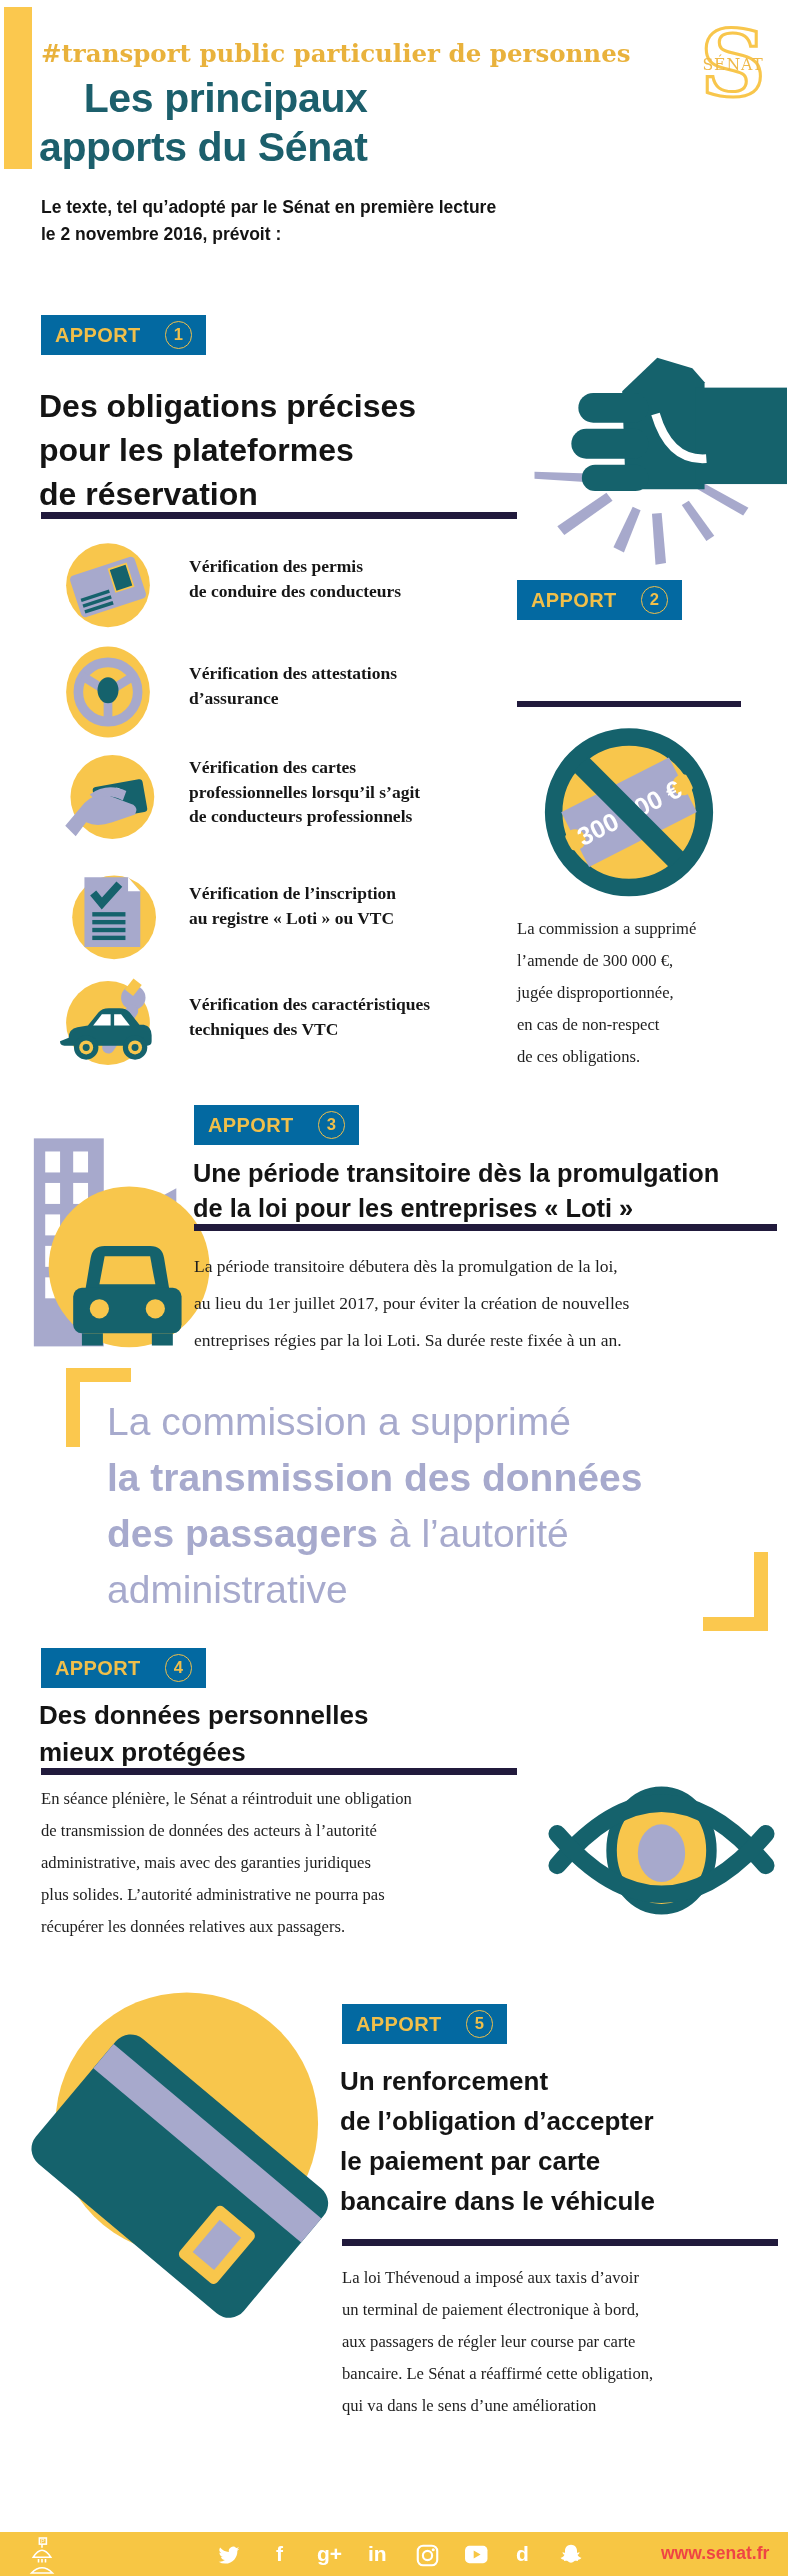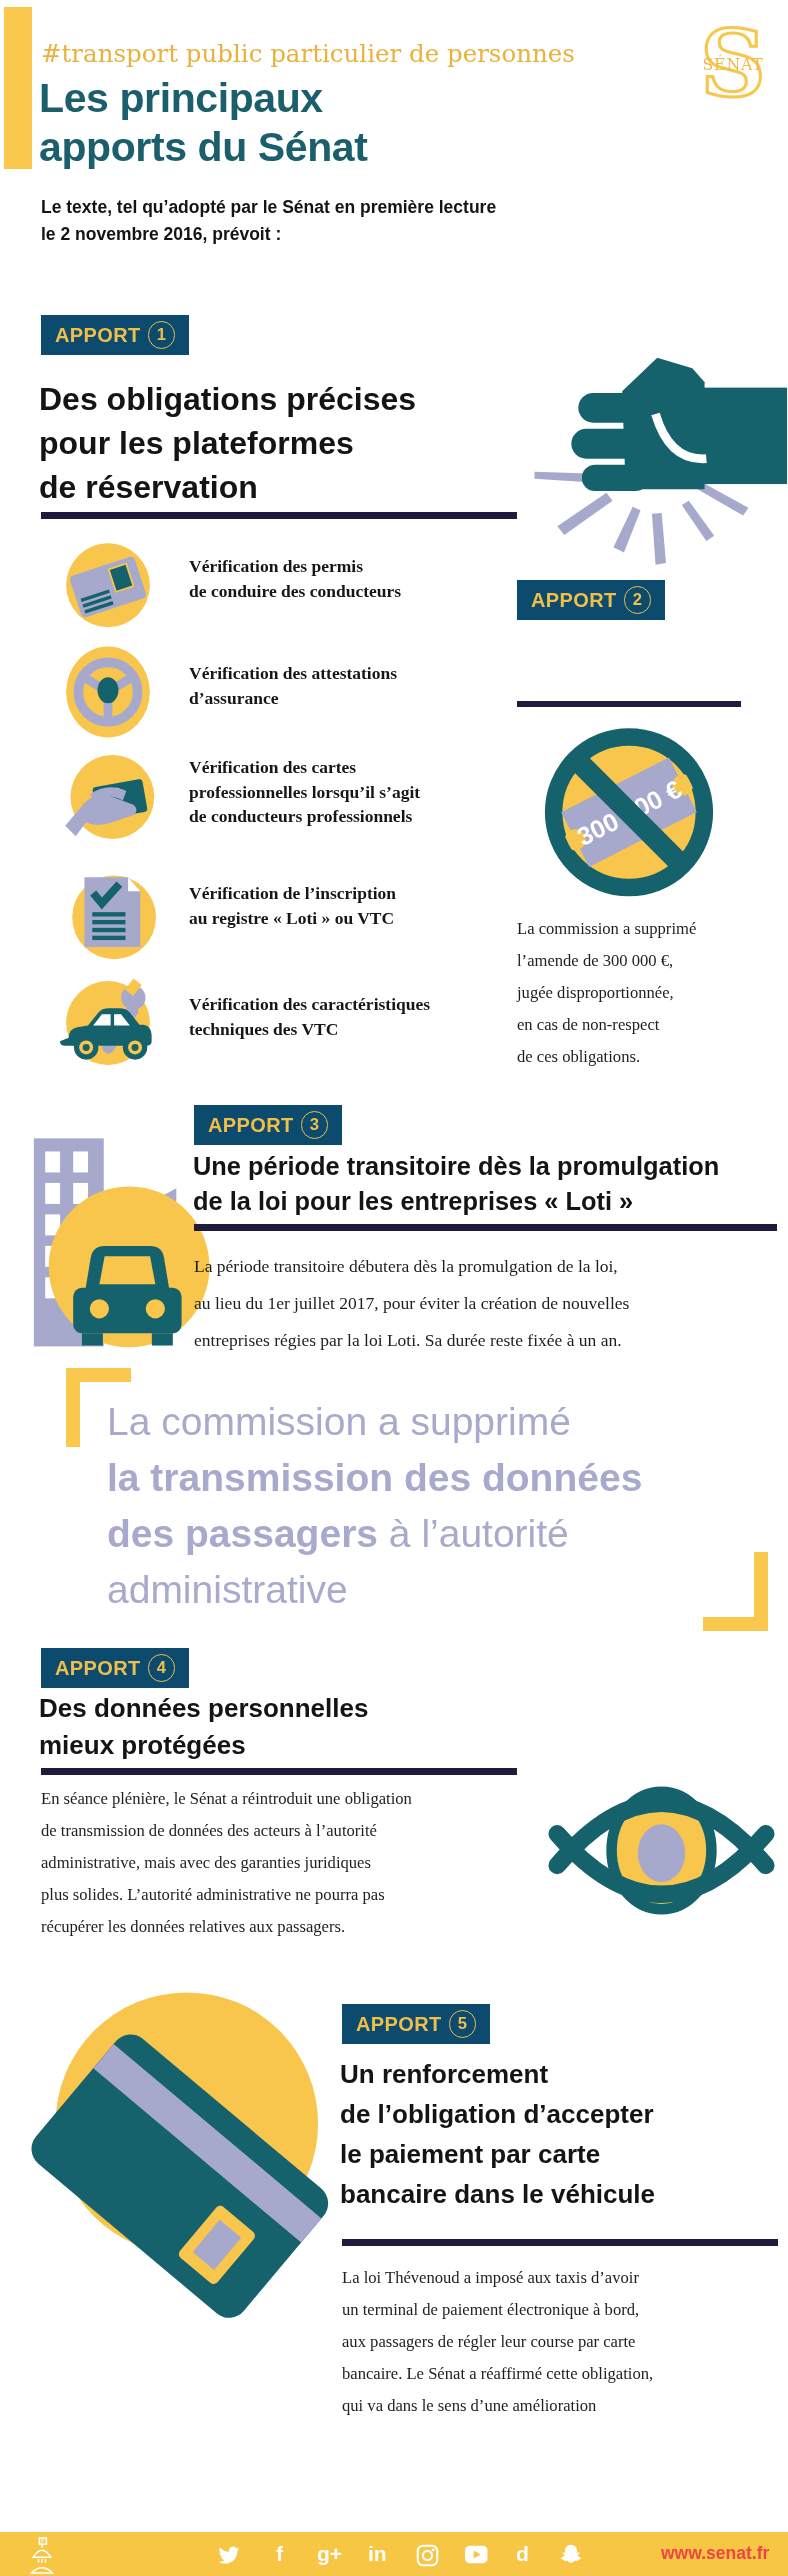--- a/index.html
+++ b/index.html
@@ -1,29 +1,29 @@
 <!DOCTYPE html>
 <html style="font-size:14px"><head>
 <meta charset="utf-8">
 <style>
   html,body{margin:0;padding:0;background:#ffffff;}
   .canvas{position:relative;width:788px;height:2576px;background:#ffffff;overflow:hidden;
           font-family:"Liberation Sans",sans-serif;}
   .abs{position:absolute;}
 
-  .hashtag{font-family:"DejaVu Serif",serif;font-weight:400;font-size:24.5px;color:#e9b23c;}
+  .hashtag{font-family:"DejaVu Serif",serif;font-weight:700;font-size:24.5px;color:#e9b23c;}
   .h1{font-size:41px;line-height:49px;font-weight:800;color:#1c5f6c;letter-spacing:-0.4px;}
   .intro{font-size:17.5px;line-height:27px;font-weight:700;color:#141414;}
 
-  .badge{display:inline-flex;align-items:center;gap:7px;background:#0c4a6e;color:#f0bf4a;
+  .badge{display:inline-flex;align-items:center;gap:24px;background:#0369a1;color:#f0bf4a;
          font-weight:700;font-size:20px;letter-spacing:0.4px;padding:7px 14px;height:26px;}
   .badge .num{width:25.4px;height:25.4px;border:1.8px solid #f0bf4a;border-radius:50%;
               display:inline-flex;align-items:center;justify-content:center;font-size:16.6px;flex:none;}
 
-  .h2{font-weight:800;color:#141414;}
+  .h2{font-weight:800;color:#141414;margin-top:7px;}
   .h2 span{display:block;}
   .h2.s1{font-size:32px;line-height:44px;}
   .h2.s2{font-size:24.5px;line-height:31px;}
   .h2.s3{font-size:25.4px;line-height:35px;}
   .h2.s4{font-size:26px;line-height:37px;}
   .h2.s5{font-size:26px;line-height:40px;}
 
   .divider{background:#211a3c;height:7px;}
 
   .item-text{font-family:"Liberation Serif",serif;font-weight:700;font-size:17.5px;line-height:24.5px;color:#161616;}
@@ -51,21 +51,21 @@
 </head>
 <body>
 
 <div class="canvas">
 
   <div class="abs yellow-bar" style="left:3.5px;top:7px;width:28px;height:162px;"></div>
 
   <div class="abs hashtag" style="left:41px;top:39px;">#transport public particulier de personnes</div>
 
   <div class="abs h1" style="left:39px;top:74px;">
-    <span style="display:block;">Les principaux</span>
+    <span style="display:block;text-align:right;">Les principaux</span>
     <span style="display:block;">apports du Sénat</span>
   </div>
 
   <svg class="abs" style="left:692px;top:16px;" width="83" height="105" viewBox="0 0 95 120">
     <text x="47" y="92" text-anchor="middle" font-family="DejaVu Serif,serif" font-size="104" font-weight="bold" fill="none" stroke="#f8c64c" stroke-width="3.5">S</text>
     <text x="47" y="62" text-anchor="middle" font-family="DejaVu Serif,serif" font-size="18" letter-spacing="1" fill="#efb94a">SÉNAT</text>
   </svg>
 
   <div class="abs intro" style="left:41px;top:194px;">
     <span style="display:block;">Le texte, tel qu’adopté par le Sénat en première lecture</span>

